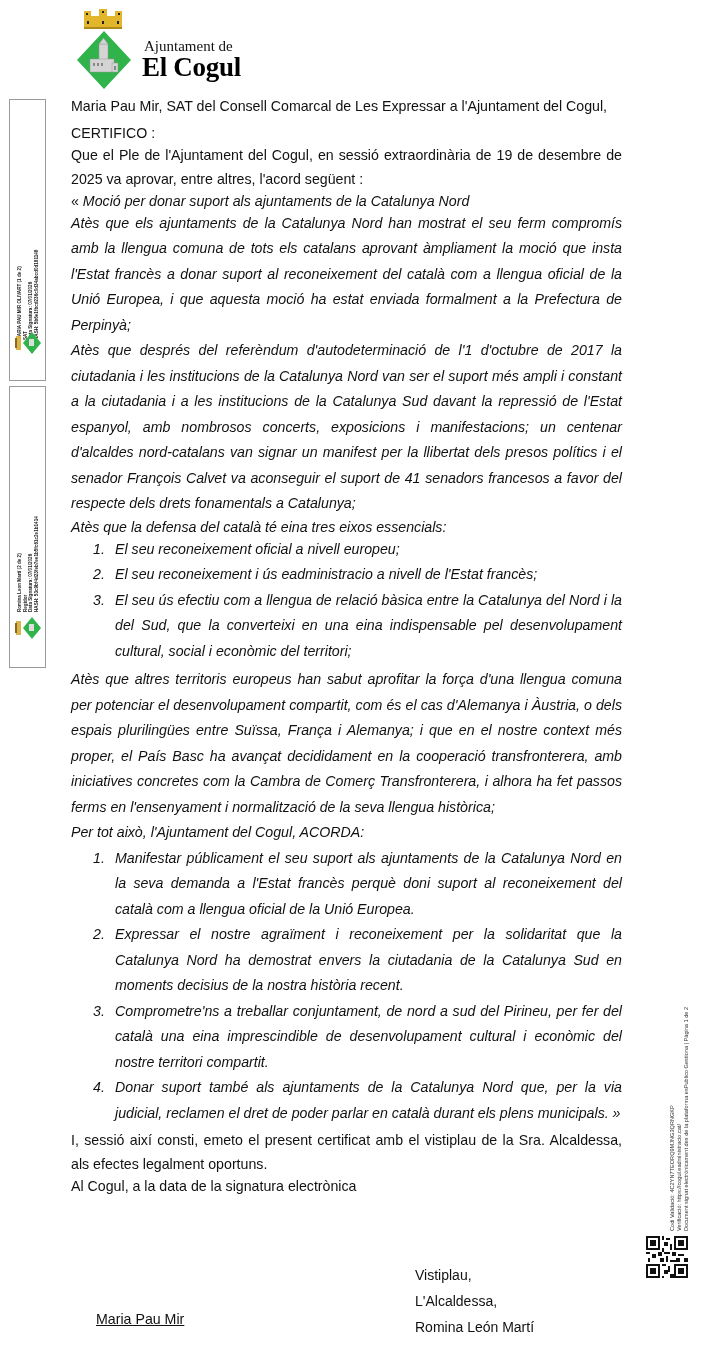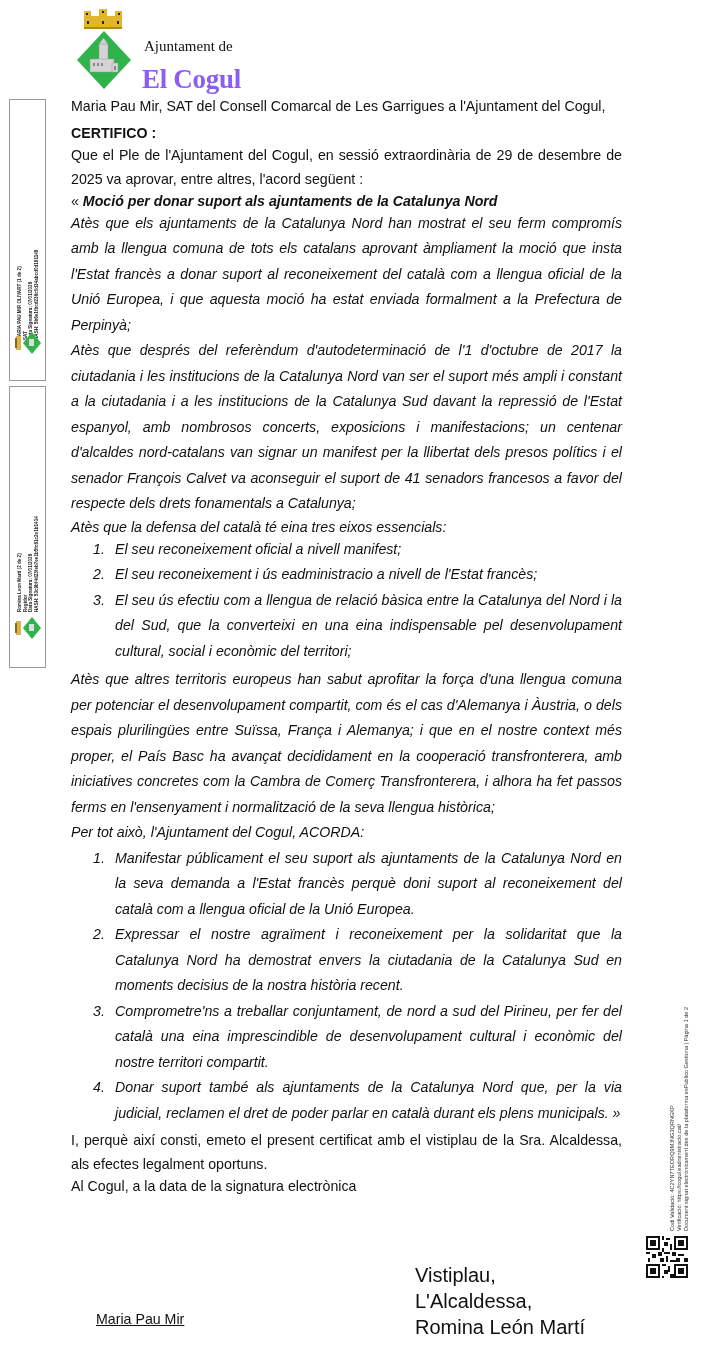--- a/index.html
+++ b/index.html
@@ -3,22 +3,22 @@
 <meta charset="utf-8">
 <style>
   html, body { margin: 0; padding: 0; background: #ffffff; }
   body { width: 710px; height: 1352px; position: relative; overflow: hidden;
          font-family: "Liberation Sans", sans-serif; color: #111; }
   .logo { position: absolute; left: 74px; top: 8px; width: 190px; height: 84px; }
   .crown { position: absolute; left: 8px; top: 0; width: 42px; height: 22px; }
   .diamond { position: absolute; left: 2px; top: 22px; width: 56px; height: 60px; }
   .logo-text1 { position: absolute; left: 70px; top: 30px; font-family: "Liberation Serif", serif;
                 font-size: 15px; color: #111; }
-  .logo-text2 { position: absolute; left: 68px; top: 56px; font-family: "Liberation Serif", serif;
-                font-size: 27px; font-weight: bold; color: #8b5cf6; letter-spacing: -0.3px; }
+  .logo-text2 { position: absolute; left: 68px; top: 44px; font-family: "Liberation Serif", serif;
+                font-size: 27px; font-weight: bold; color: #000000; letter-spacing: -0.3px; }
 
   .stamp { position: absolute; left: 9px; width: 35px; border: 1px solid #9a9a9a; background: #fff; }
   .stamp1 { top: 99px; height: 280px; }
   .stamp2 { top: 386px; height: 280px; }
   .stamp-text { position: absolute; left: 50%; transform-origin: center; white-space: nowrap;
                 font-size: 4.6px; line-height: 5.6px; color: #222; font-weight: bold;
                 width: 150px; text-align: left; }
   .stamp1 .stamp-text { top: 165px; transform: translate(-50%, -50%) rotate(-90deg); }
   .stamp2 .stamp-text { top: 150px; transform: translate(-50%, -50%) rotate(-90deg); }
   .stamp-logo { position: absolute; left: 4px; width: 28px; height: 26px; }
@@ -27,28 +27,28 @@
 
   .side-right { position: absolute; left: 660px; top: 935px; width: 40px; height: 296px; }
   .side-right-text { position: absolute; left: 50%; top: 50%; transform: translate(-50%, -50%) rotate(-90deg);
                      white-space: nowrap; font-size: 5.6px; line-height: 7.2px; color: #333; width: 296px; }
   .qr { position: absolute; left: 646px; top: 1236px; width: 42px; height: 42px; }
 
   .content { position: absolute; left: 71px; top: 94px; width: 551px; font-size: 14.2px; }
   .p { margin: 0; text-align: justify; line-height: 25.5px; }
   .tight { line-height: 20px; }
   .italic { font-style: italic; }
-  .bold { font-weight: bold; }
+  .bold { font-weight: normal; }
   ol { margin: 0; padding: 0; list-style: none; }
   .li { position: relative; padding-left: 44px; text-align: justify; line-height: 25.5px; font-style: italic; }
   .li .num { position: absolute; left: 22px; top: 0; }
   .gap { height: 3px; }
 
   .sig-left { position: absolute; left: 96px; top: 1311px; font-size: 14.2px; text-decoration: underline; }
-  .sig-right { position: absolute; left: 415px; top: 1262px; font-size: 20px; line-height: 26px; }
+  .sig-right { position: absolute; left: 415px; top: 1262px; font-size: 14px; line-height: 26px; }
 </style>
 </head>
 <body>
 
 <div class="logo">
   <svg class="crown" viewBox="0 0 42 22">
     <rect x="2" y="8" width="38" height="12" fill="#e2b62a"></rect>
     <rect x="2" y="3" width="7" height="7" fill="#e2b62a"></rect>
     <rect x="17" y="1" width="8" height="8" fill="#e2b62a"></rect>
     <rect x="33" y="3" width="7" height="7" fill="#e2b62a"></rect>
@@ -146,44 +146,44 @@
       <rect x="15" y="11" width="2" height="2"></rect>
     <rect x="8" y="14" width="2" height="1"></rect>
       <rect x="11" y="15" width="1" height="3"></rect>
       <rect x="9" y="17" width="2" height="2"></rect>
     <rect x="12" y="19" width="2" height="2"></rect>
       <rect x="8" y="20" width="1" height="1"></rect>
   </g>
 </svg>
 
 <div class="content">
-  <p class="p">Maria Pau Mir, SAT del Consell Comarcal de Les Garrigues a l'Ajuntament del Cogul,</p>
+  <p class="p">Maria Pau Mir, SAT del Consell Comarcal de Les Expressar a l'Ajuntament del Cogul,</p>
   <p class="p tight bold" style="margin-top:3px">CERTIFICO :</p>
-  <p class="p" style="line-height:24px">Que el Ple de l'Ajuntament del Cogul, en sessió extraordinària de 29 de desembre de 2025 va aprovar, entre altres, l'acord següent :</p>
+  <p class="p" style="line-height:24px">Que el Ple de l'Ajuntament del Cogul, en sessió extraordinària de 19 de desembre de 2025 va aprovar, entre altres, l'acord següent :</p>
   <p class="p tight">
     <span>« </span><span class="bold italic">Moció per donar suport als ajuntaments de la Catalunya Nord</span>
   </p>
   <p class="p italic">Atès que els ajuntaments de la Catalunya Nord han mostrat el seu ferm compromís amb la llengua comuna de tots els catalans aprovant àmpliament la moció que insta l'Estat francès a donar suport al reconeixement del català com a llengua oficial de la Unió Europea, i que aquesta moció ha estat enviada formalment a la Prefectura de Perpinyà;</p>
   <p class="p italic">Atès que després del referèndum d'autodeterminació de l'1 d'octubre de 2017 la ciutadania i les institucions de la Catalunya Nord van ser el suport més ampli i constant a la ciutadania i a les institucions de la Catalunya Sud davant la repressió de l'Estat espanyol, amb nombrosos concerts, exposicions i manifestacions; un centenar d'alcaldes nord-catalans van signar un manifest per la llibertat dels presos polítics i el senador François Calvet va aconseguir el suport de 41 senadors francesos a favor del respecte dels drets fonamentals a Catalunya;</p>
   <p class="p italic tight">Atès que la defensa del català té eina tres eixos essencials:</p>
   <ol>
-    <li class="li"><span class="num">1.</span><span>El seu reconeixement oficial a nivell manifest;</span></li>
+    <li class="li"><span class="num">1.</span><span>El seu reconeixement oficial a nivell europeu;</span></li>
     <li class="li"><span class="num">2.</span><span>El seu reconeixement i ús eadministracio a nivell de l'Estat francès;</span></li>
     <li class="li"><span class="num">3.</span><span>El seu ús efectiu com a llengua de relació bàsica entre la Catalunya del Nord i la del Sud, que la converteixi en una eina indispensable pel desenvolupament cultural, social i econòmic del territori;</span></li>
   </ol>
   <div class="gap"></div>
   <p class="p italic">Atès que altres territoris europeus han sabut aprofitar la força d'una llengua comuna per potenciar el desenvolupament compartit, com és el cas d'Alemanya i Àustria, o dels espais plurilingües entre Suïssa, França i Alemanya; i que en el nostre context més proper, el País Basc ha avançat decididament en la cooperació transfronterera, amb iniciatives concretes com la Cambra de Comerç Transfronterera, i alhora ha fet passos ferms en l'ensenyament i normalització de la seva llengua històrica;</p>
   <p class="p italic">Per tot això, l'Ajuntament del Cogul, ACORDA:</p>
   <ol>
     <li class="li"><span class="num">1.</span><span>Manifestar públicament el seu suport als ajuntaments de la Catalunya Nord en la seva demanda a l'Estat francès perquè doni suport al reconeixement del català com a llengua oficial de la Unió Europea.</span></li>
     <li class="li"><span class="num">2.</span><span>Expressar el nostre agraïment i reconeixement per la solidaritat que la Catalunya Nord ha demostrat envers la ciutadania de la Catalunya Sud en moments decisius de la nostra història recent.</span></li>
     <li class="li"><span class="num">3.</span><span>Comprometre'ns a treballar conjuntament, de nord a sud del Pirineu, per fer del català una eina imprescindible de desenvolupament cultural i econòmic del nostre territori compartit.</span></li>
     <li class="li"><span class="num">4.</span><span>Donar suport també als ajuntaments de la Catalunya Nord que, per la via judicial, reclamen el dret de poder parlar en català durant els plens municipals. »</span></li>
   </ol>
-  <p class="p" style="margin-top:2px;line-height:24px">I, perquè així consti, emeto el present certificat amb el vistiplau de la Sra. Alcaldessa, als efectes legalment oportuns.</p>
+  <p class="p" style="margin-top:2px;line-height:24px">I, sessió així consti, emeto el present certificat amb el vistiplau de la Sra. Alcaldessa, als efectes legalment oportuns.</p>
   <p class="p tight">Al Cogul, a la data de la signatura electrònica</p>
 </div>
 
 <div class="sig-left">Maria Pau Mir</div>
 <div class="sig-right">
   <div>Vistiplau,</div>
   <div>L'Alcaldessa,</div>
   <div style="margin-top:0">Romina León Martí</div>
 </div>
 

